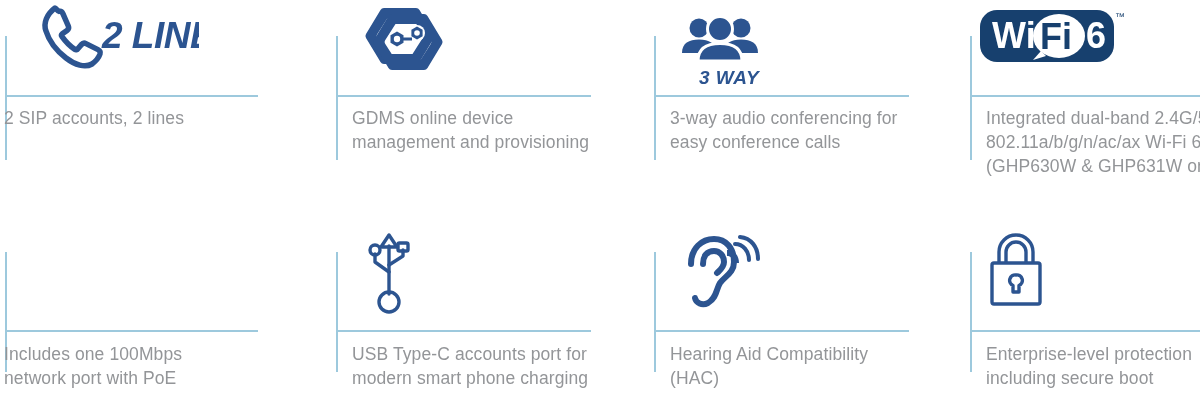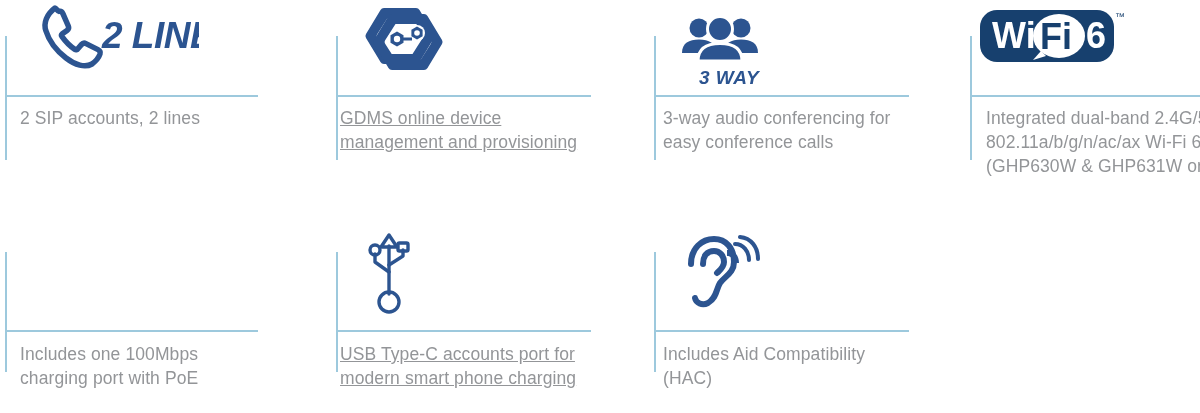--- a/index.html
+++ b/index.html
@@ -56,21 +56,21 @@
     top: 2px;
     height: 72px;
     display: flex;
     align-items: flex-start;
   }
   .cell.r2 .icon-wrap {
     top: 22px;
   }
   .desc {
     position: absolute;
-    left: 20px;
+    left: 4px;
     top: 106px;
     width: 236px;
     color: #939598;
     font-size: 17.5px;
     line-height: 24px;
     letter-spacing: 0.1px;
   }
   .cell.r2 .desc {
     top: 132px;
   }
@@ -86,22 +86,22 @@
   .c7 .icon-wrap { left: 45px; top: 24px; }
   .c8 .icon-wrap { left: 38px; top: 22px; }
 
   
   .col2 .vrule, .col2 .hrule { left: 20px; }
   .col3 .vrule, .col3 .hrule { left: 22px; }
   .col4 .vrule, .col4 .hrule { left: 22px; }
   .col2 .hrule { width: 255px; }
   .col3 .hrule { width: 255px; }
   .col4 .hrule { width: 230px; }
-  .col2 .desc { left: 24px; width: 256px; text-decoration: underline; }
-  .col3 .desc { left: 31px; width: 240px; }
+  .col2 .desc { left: 36px; width: 256px; }
+  .col3 .desc { left: 38px; width: 240px; }
   .col4 .desc { left: 38px; width: 244px; }
 </style>
 </head>
 <body>
 
 <div class="grid">
 
   <div class="cell r1 col1 c1">
     <div class="vrule"></div>
     <div class="hrule"></div>
@@ -171,21 +171,21 @@
         <text x="108" y="44" font-family="'Liberation Sans', sans-serif" font-size="36" font-weight="bold" fill="#ffffff">6</text>
         <text x="137" y="16" font-family="'Liberation Sans', sans-serif" font-size="10" fill="#17406e">™</text>
       </svg>
     </div>
     <div class="desc">Integrated dual-band 2.4G/5G 802.11a/b/g/n/ac/ax Wi-Fi 6 (GHP630W &amp; GHP631W only)</div>
   </div>
 
   <div class="cell r2 col1 c5">
     <div class="vrule"></div>
     <div class="hrule"></div>
-    <div class="desc">Includes one 100Mbps charging port with PoE</div>
+    <div class="desc">Includes one 100Mbps network port with PoE</div>
   </div>
 
   <div class="cell r2 col2 c6">
     <div class="vrule"></div>
     <div class="hrule"></div>
     <div class="icon-wrap">
       <svg width="62" height="84" viewBox="0 0 62 84">
         <g fill="none" stroke="#2c5490" stroke-width="3.4" stroke-linecap="round" stroke-linejoin="round">
           <path d="M31 62 L31 14"></path>
           <path d="M23 15 L31 3 L39 15 Z"></path>
@@ -209,17 +209,32 @@
           <path d="M14 32 C14 16 25 7 37 7 C49 7 57 16 57 30 C57 41 48 44 43 51 C39 57 40 66 31 71 C25 74 19 71 18 66"></path>
           <path d="M26 32 C26 24 30 19 37 19 C43 19 47 24 47 30 C47 35 43 38 40 41"></path>
         </g>
         <path d="M50 18 C57 18 62 23 62 31 L56 31 C56 26 54 24 50 24 Z" fill="#2c5490"></path>
         <g fill="none" stroke="#2c5490" stroke-width="4" stroke-linecap="round">
           <path d="M58 12 C66 12 72 19 72 28"></path>
           <path d="M63 5 C74 6 81 15 81 27"></path>
         </g>
       </svg>
     </div>
-    <div class="desc">Includes Aid Compatibility (HAC)</div>
-  </div>
-
+    <div class="desc">Hearing Aid Compatibility (HAC)</div>
+  </div>
+
+  <div class="cell r2 col4 c8">
+    <div class="vrule"></div>
+    <div class="hrule"></div>
+    <div class="icon-wrap">
+      <svg width="60" height="76" viewBox="0 0 60 76">
+        <g fill="none" stroke="#2c5490" stroke-width="3.4" stroke-linejoin="round">
+          <path d="M13 32 L13 20 A17 17 0 0 1 47 20 L47 32"></path>
+          <path d="M20 32 L20 20 A10 10 0 0 1 40 20 L40 32"></path>
+          <rect x="6" y="31" width="48" height="41" rx="2"></rect>
+          <path d="M30 43 A5.5 5.5 0 0 0 27 53.5 L27 60 L33 60 L33 53.5 A5.5 5.5 0 0 0 30 43 Z"></path>
+        </g>
+      </svg>
+    </div>
+    <div class="desc">Enterprise-level protection including secure boot</div>
+  </div>
 
 </div>
 
 </body></html>

